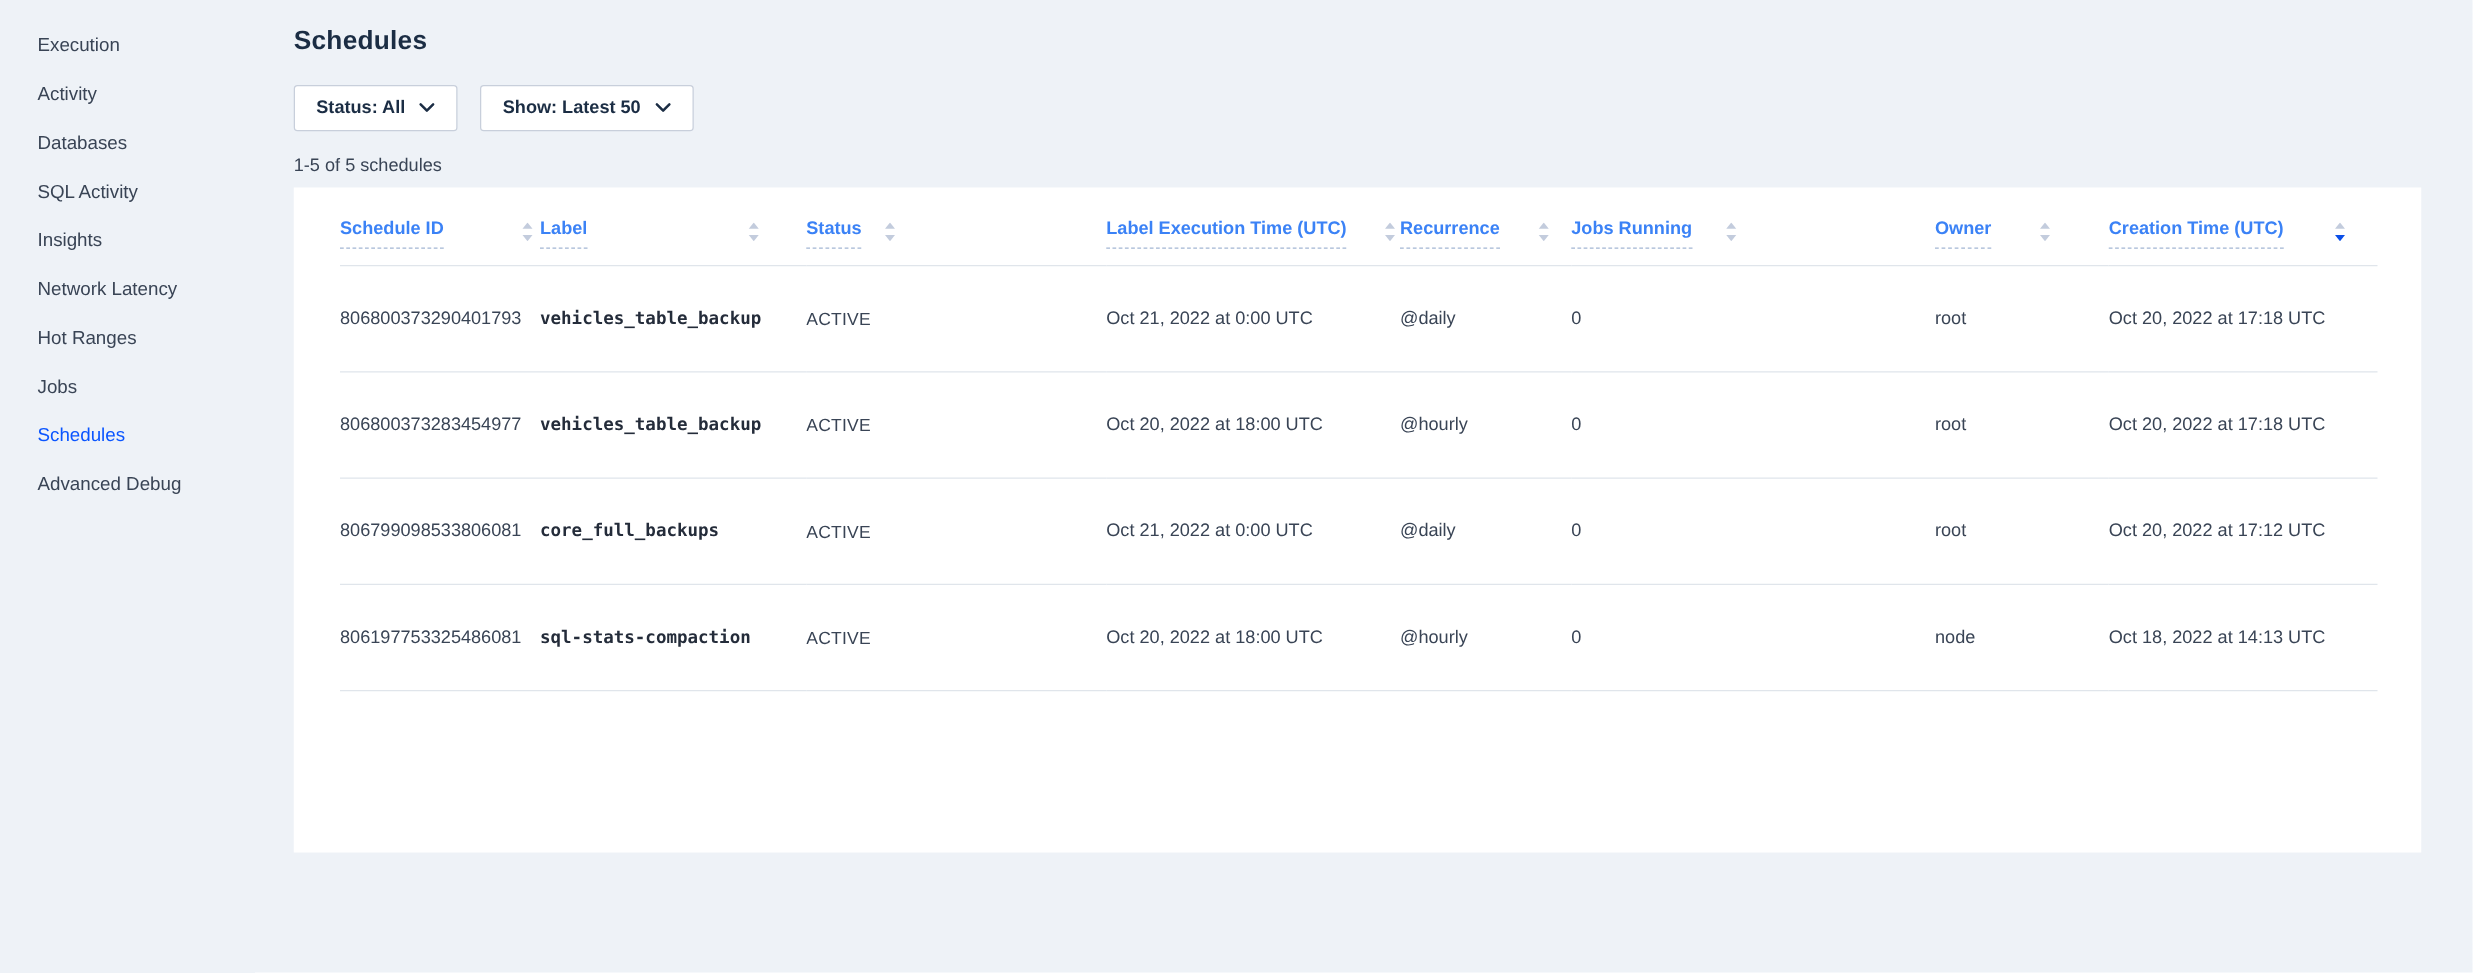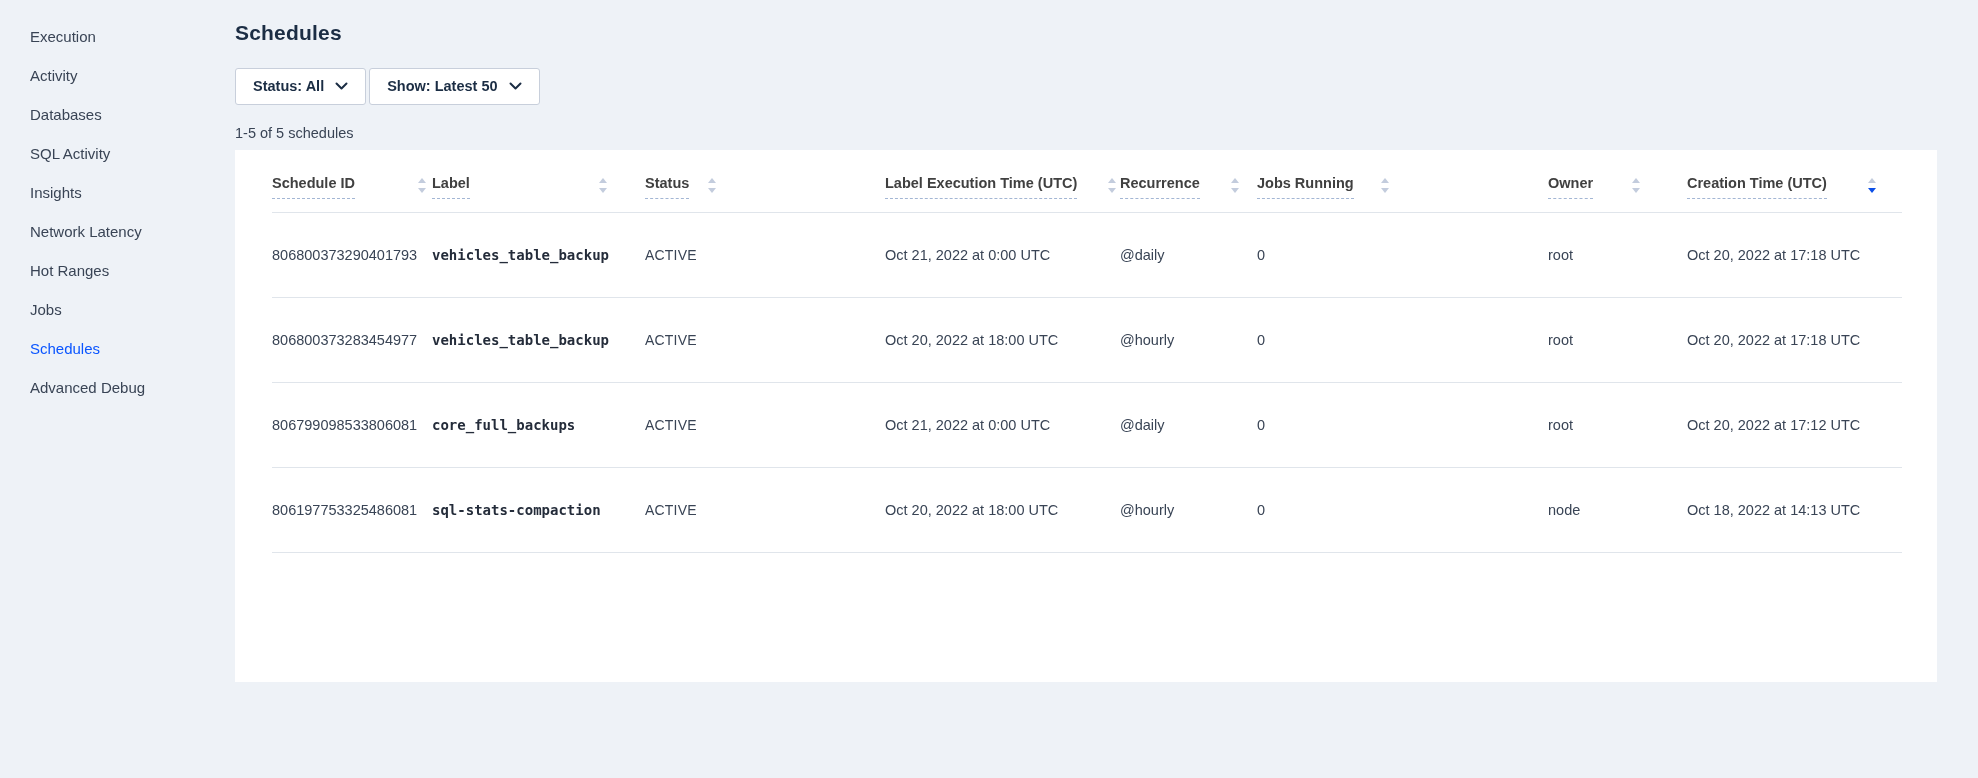--- a/index.html
+++ b/index.html
@@ -27,21 +27,21 @@
 
   
   .main { position: absolute; left: 235px; top: 0; width: 1702px; padding-top: 21px; }
   h1.page-title {
     font-size: 21px;
     font-weight: 700;
     color: #1b2d44;
     letter-spacing: 0.2px;
   }
 
-  .filters { margin-top: 23px; display: flex; gap: 3px; }
+  .filters { margin-top: 23px; display: flex; gap: 18px; }
   .dropdown {
     display: inline-flex;
     align-items: center;
     gap: 11px;
     background: #ffffff;
     border: 1px solid #c8cfdb;
     border-radius: 3px;
     padding: 9px 17px 10px 17px;
     font-family: "Liberation Sans", sans-serif;
     font-size: 14.5px;
@@ -62,21 +62,21 @@
   }
   table.schedules { width: 100%; border-collapse: collapse; table-layout: fixed; }
   col.c1{width:160px} col.c2{width:213px} col.c3{width:240px} col.c4{width:235px}
   col.c5{width:137px} col.c6{width:291px} col.c7{width:139px} col.c8{width:auto}
 
   thead th {
     text-align: left;
     vertical-align: top;
     font-size: 14.5px;
     font-weight: 700;
-    color: #404040;
+    color: #3b82f6;
     padding: 0 0 13px 0;
     border-bottom: 1px solid #e0e5eb;
     cursor: pointer;
     white-space: nowrap;
   }
   .hdr { display: inline-flex; align-items: center; }
   .hdr .hl { border-bottom: 1px dashed #a3b6d4; padding-bottom: 7px; }
   .sort { flex: 0 0 auto; margin-bottom: 4px; }
   .sort path { fill: #c3ccdd; }
   th.sorted-desc .sort path.down { fill: #0b4fe8; }

